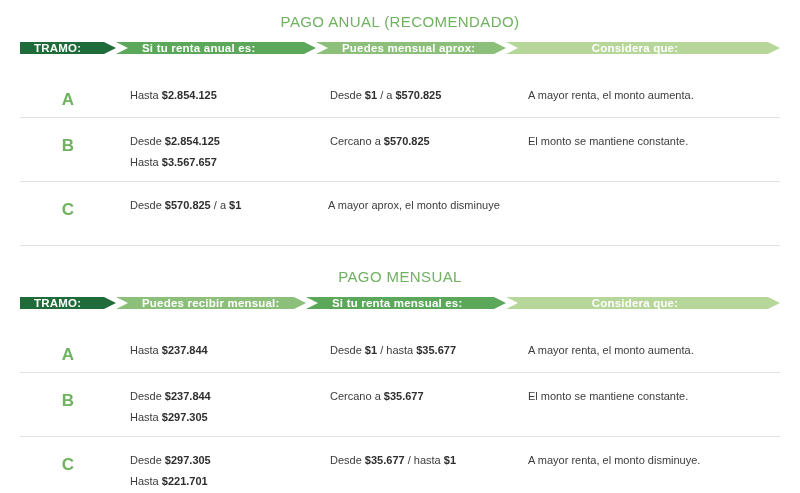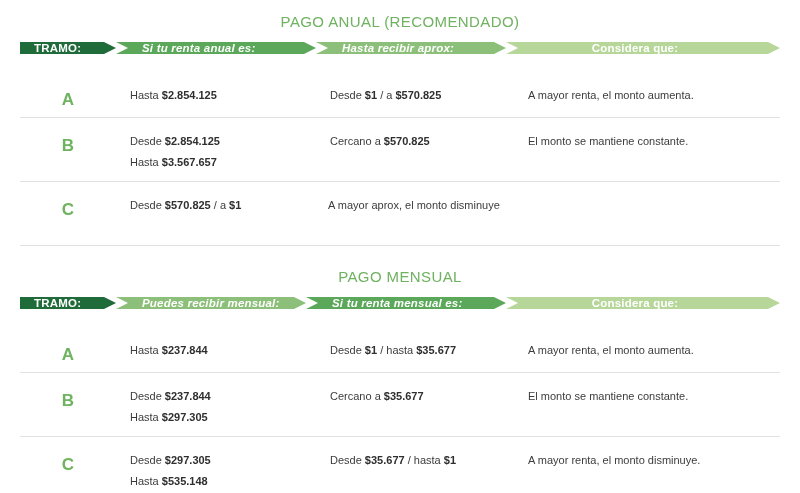--- a/index.html
+++ b/index.html
@@ -63,21 +63,21 @@
     top: 0; left: 0; right: 0; bottom: 0;
     z-index: 1;
   }
 
   
   .c1 { width: 96px; padding-left: 14px; }
   .c2 { width: 200px; }
   .c3 { width: 190px; }
   .c4 { flex: 1; }
 
-  .c2 span, .c3 span { padding-left: 26px; text-align: left; font-style: italic; }
+  .c2 span, .c3 span { padding-left: 26px; text-align: left; }
   .c4 span { text-align: center; padding-right: 16px; }
 
   
   .row {
     display: flex;
     border-bottom: 1px solid #e2e2e2;
     min-height: 46px;
     box-sizing: border-box;
   }
   .row.tall { min-height: 64px; }
@@ -131,21 +131,21 @@
         </div>
         <span>Si tu renta anual es:</span>
       </div>
 
       <div class="seg c3">
         <div class="shape">
           <svg width="100%" height="100%" viewBox="0 0 190 30" preserveAspectRatio="none">
             <polygon points="0,0 178,0 190,15 178,30 0,30 12,15" fill="#8cc07a"></polygon>
           </svg>
         </div>
-        <span>Hasta recibir aprox:</span>
+        <span>Puedes mensual aprox:</span>
       </div>
 
       <div class="seg c4">
         <div class="shape">
           <svg width="100%" height="100%" viewBox="0 0 274 30" preserveAspectRatio="none">
             <polygon points="0,0 262,0 274,15 262,30 0,30 12,15" fill="#b7d79a"></polygon>
           </svg>
         </div>
         <span>Considera que:</span>
       </div>
@@ -235,21 +235,21 @@
         <span class="l2">Hasta <b>$297.305</b></span>
       </div>
       <div class="cell v3">Cercano a <b>$35.677</b></div>
       <div class="cell v4">El monto se mantiene constante.</div>
     </div>
 
     <div class="row tall">
       <div class="cell tramo">C</div>
       <div class="cell v2">
         <span class="l2">Desde <b>$297.305</b></span>
-        <span class="l2">Hasta <b>$535.148</b></span>
+        <span class="l2">Hasta <b>$221.701</b></span>
       </div>
       <div class="cell v3">Desde <b>$35.677</b> / hasta <b>$1</b></div>
       <div class="cell v4">A mayor renta, el monto disminuye.</div>
     </div>
 
   </div>
 
 </div>
 
 </body></html>

